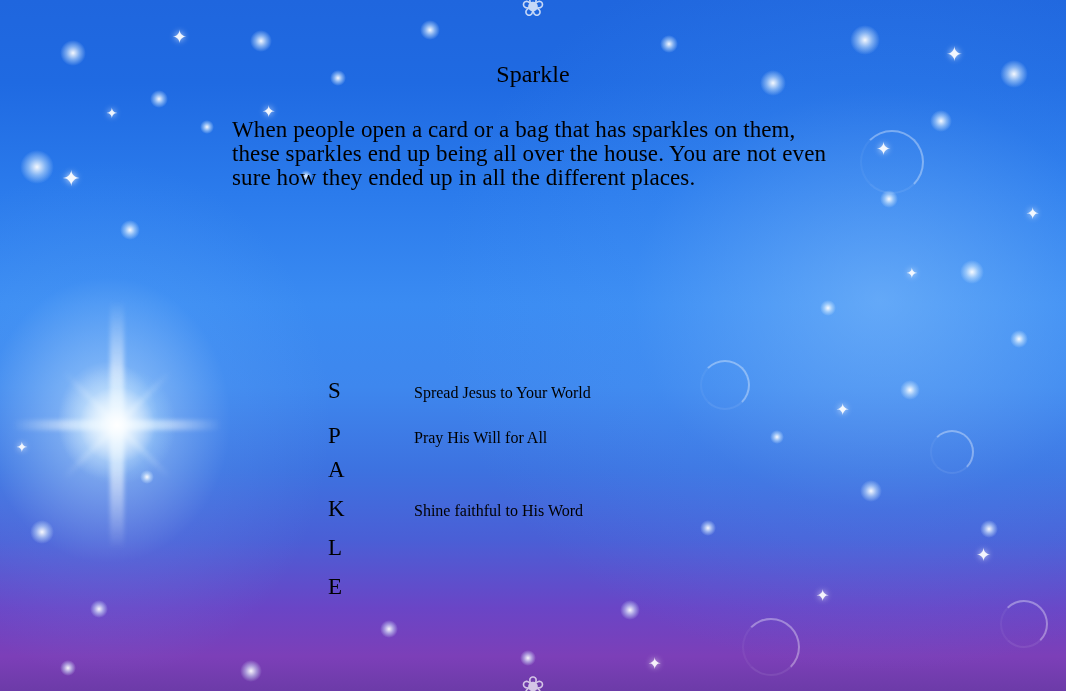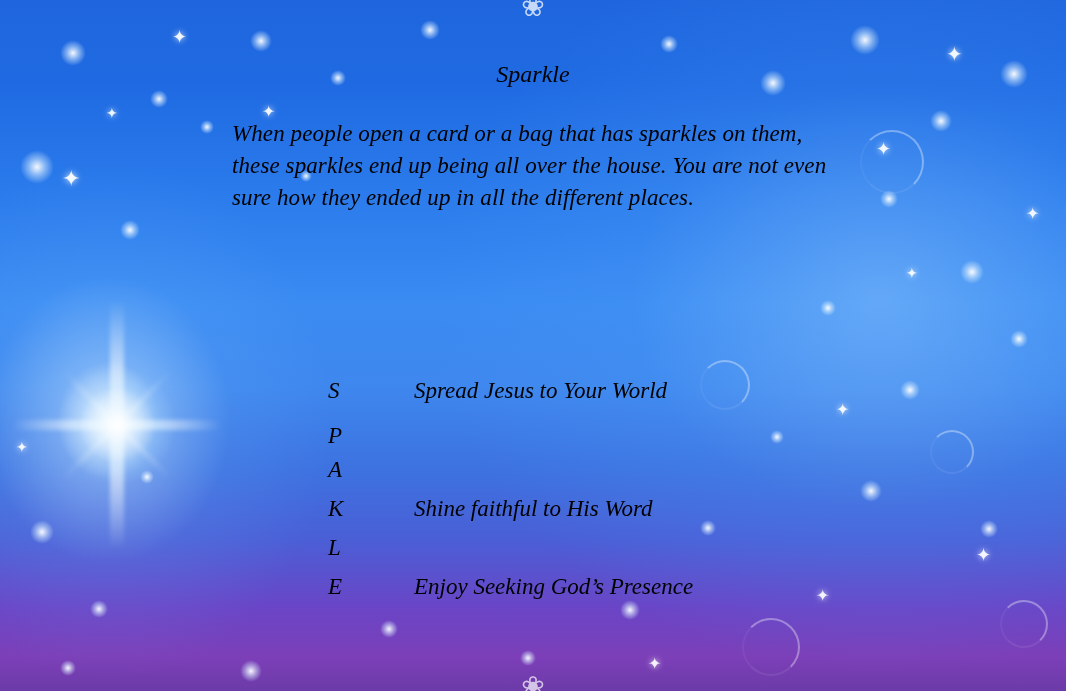--- a/index.html
+++ b/index.html
@@ -108,37 +108,36 @@
     border-radius: 50%;
     border-left-color: rgba(255,255,255,0.05);
     border-bottom-color: rgba(255,255,255,0.08);
   }
 
   
   .content {
     position: absolute;
     inset: 0;
     color: #000000;
-    font-style: italic;
   }
   .title {
     position: absolute;
     left: 0;
     right: 0;
     top: 60px;
     text-align: center;
     font-size: 24px;
     line-height: 1.2;
   }
   .para {
     position: absolute;
     left: 232px;
     width: 600px;
     font-size: 23px;
-    line-height: 32px;
+    line-height: 24px;
     letter-spacing: 0.1px;
   }
   .para1 { top: 118px; }
   .para2 { top: 230px; }
 
   .acrostic {
     position: absolute;
     left: 328px;
     top: 378px;
     width: 620px;
@@ -147,21 +146,21 @@
     display: flex;
     align-items: baseline;
     font-size: 23px;
     line-height: 1.1;
   }
   .acro-letter {
     width: 86px;
     flex: 0 0 86px;
     font-size: 23px;
   }
-  .acro-text { font-size: 23px; }
+  .acro-text { font-size: 16px; }
 
   .top-ornament {
     position: absolute;
     left: 50%;
     top: -10px;
     transform: translateX(-50%);
     font-size: 28px;
     color: rgba(255,255,255,0.75);
     font-family: "DejaVu Sans", sans-serif;
   }
@@ -251,31 +250,31 @@
 
     <div class="para para1">When people open a card or a bag that has sparkles on them, these sparkles end up being all over the house. You are not even sure how they ended up in all the different places.</div>
 
     <div class="acrostic">
       <div class="acro-row" style="margin-bottom:20px;">
         <div class="acro-letter">S</div>
         <div class="acro-text">Spread Jesus to Your World</div>
       </div>
       <div class="acro-row" style="margin-bottom:8px;">
         <div class="acro-letter">P</div>
+        <div class="acro-text">Pray His Will for All</div>
       </div>
       <div class="acro-row" style="margin-bottom:14px;">
         <div class="acro-letter">A</div>
       </div>
       <div class="acro-row" style="margin-bottom:14px;">
         <div class="acro-letter">K</div>
         <div class="acro-text">Shine faithful to His Word</div>
       </div>
       <div class="acro-row" style="margin-bottom:14px;">
         <div class="acro-letter">L</div>
       </div>
       <div class="acro-row">
         <div class="acro-letter">E</div>
-        <div class="acro-text">Enjoy Seeking God’s Presence</div>
       </div>
     </div>
 
   </div>
 </div>
 
 </body></html>

